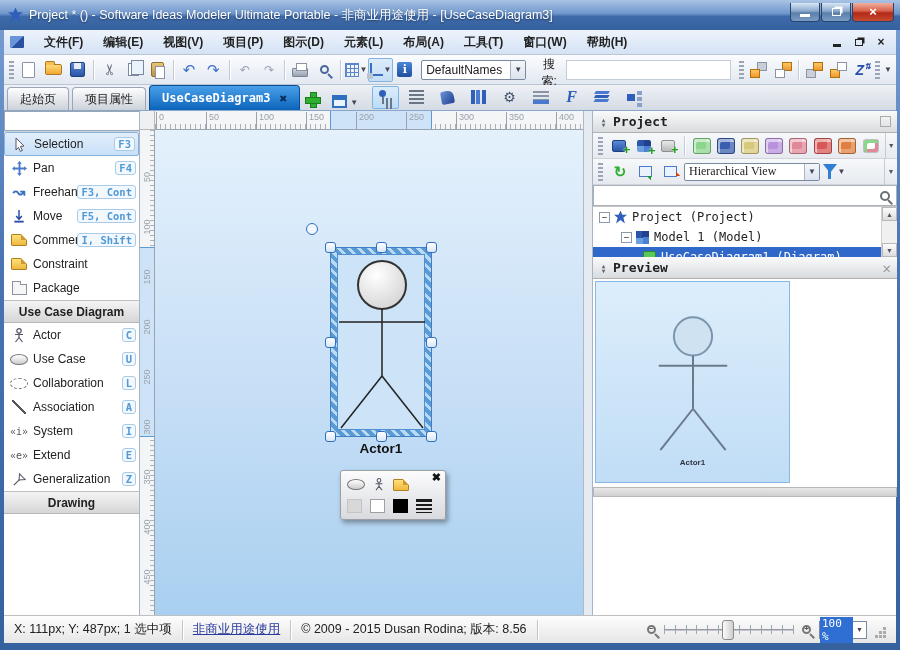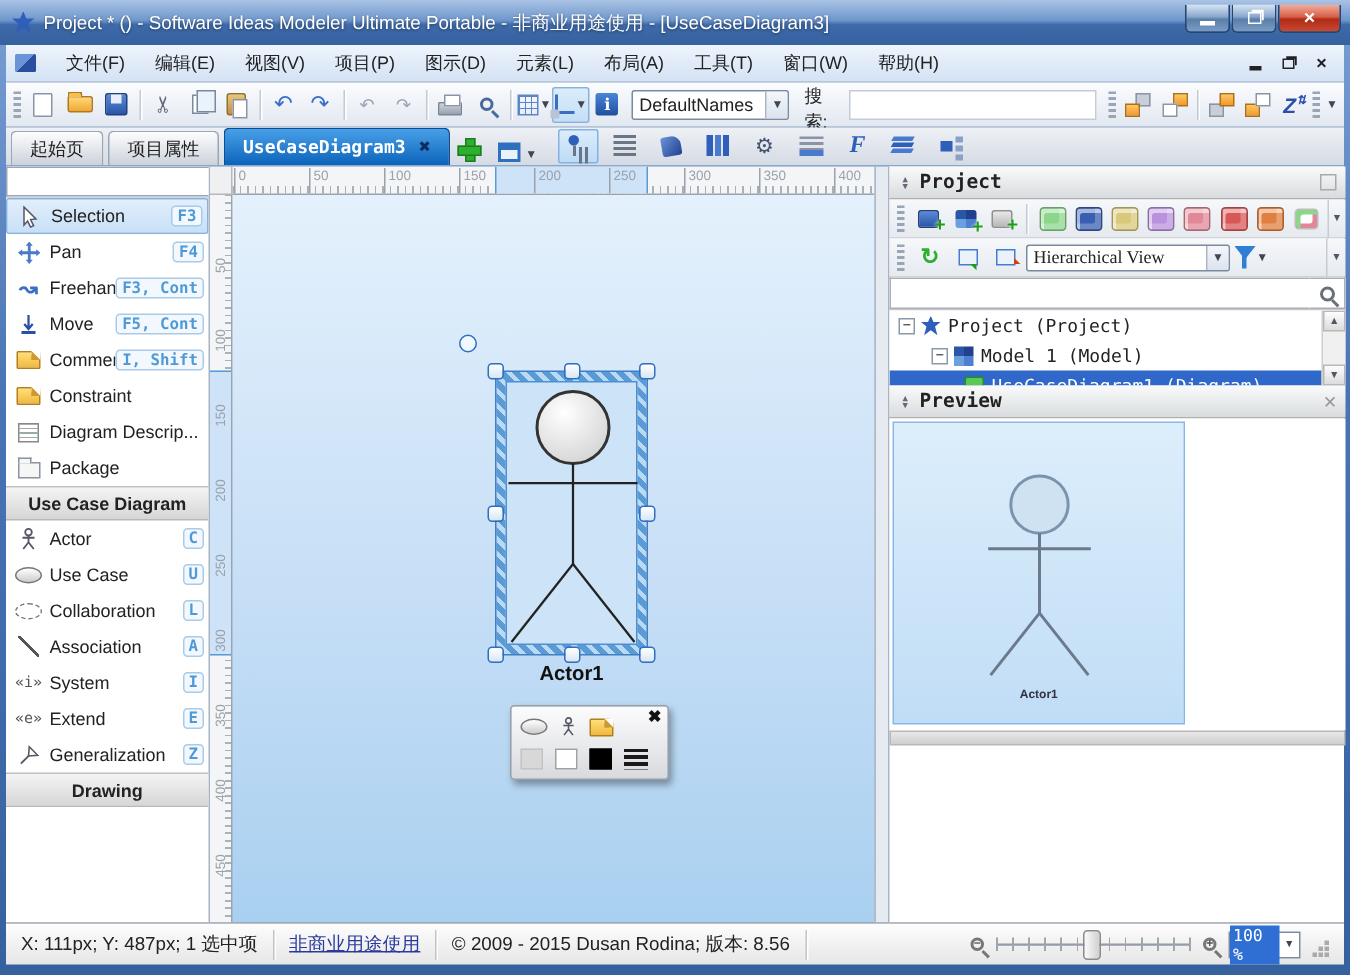--- a/index.html
+++ b/index.html
@@ -16,21 +16,21 @@
   .winbtns{display:flex;margin-right:6px;margin-top:-6px;}
   .wb{width:30px;height:19px;border:1px solid #26456e;border-top:none;display:flex;align-items:center;justify-content:center;
     background:linear-gradient(180deg,#d8e6f5,#8aa8cc 45%,#5a7faa 55%,#7a9cc4);border-radius:0 0 4px 4px;margin-left:1px;color:#fff;font-weight:bold;}
   .wb.close{width:42px;background:linear-gradient(180deg,#f0b0a0,#d86048 45%,#b02a18 55%,#c84a30);font-size:13px;}
   .g-min{width:10px;height:3px;background:#fff;margin-top:8px;}
   .g-restore{width:9px;height:8px;border:1.5px solid #fff;box-shadow:2px -2px 0 -0.5px #fff;}
   
   .menubar{position:absolute;left:4px;top:30px;width:892px;height:25px;display:flex;align-items:center;
     background:linear-gradient(180deg,#eef4fc,#d4e2f4);border-bottom:1px solid #b8c6da;}
   .mdi-ico{width:14px;height:12px;margin:0 10px 0 6px;background:linear-gradient(135deg,#6a94d8 50%,#2a4f9e 50%);border-radius:1px;}
-  .mi{padding:3px 10px;border-radius:2px;}
+  .mi{padding:3px 10px;border-radius:2px;font-weight:bold;}
   .mdi-btns{margin-left:auto;display:flex;align-items:center;margin-right:4px;color:#222;}
   .mdi-b{width:22px;height:18px;display:flex;align-items:center;justify-content:center;font-weight:bold;font-size:12px;}
   .g-restore-dark{width:8px;height:7px;border:1.5px solid #222;box-shadow:2px -2px 0 -0.5px #222;}
   .g-min-dark{width:8px;height:2.5px;background:#222;margin-top:7px;}
   
   .toolbar{position:absolute;left:4px;top:55px;width:892px;height:30px;display:flex;align-items:center;
     background:linear-gradient(180deg,#fbfcfe,#e2e8f1);border-bottom:1px solid #b9c4d4;padding-left:2px;}
   .grip{width:5px;height:18px;margin:0 3px;background:repeating-linear-gradient(180deg,#9aa6b8 0 2px,transparent 2px 4px);}
   .tsep{width:1px;height:20px;background:#c2cad6;box-shadow:1px 0 0 #fff;margin:0 3px;}
   .tbtn{width:26px;height:24px;display:flex;align-items:center;justify-content:center;border-radius:2px;position:relative;}
@@ -305,21 +305,21 @@
         <span class="i-corner"></span>
         <span class="dd">▼</span>
       </div>
     <div class="tbtn">
         <span class="i-info">i</span>
       </div>
     <div class="combo" style="width:112px;margin-left:4px;">
       <span class="cval">DefaultNames</span>
       <span class="cbtn">▼</span>
     </div>
-    <span style="margin:7px 4px 0 10px;">搜索:</span>
+    <span style="margin:7px 4px 0 10px;text-align:center;">搜索:</span>
     <input class="tb-search" value="" style="">
     <span class="grip" style="margin-left:8px;"></span>
     <div class="tbtn">
       <span class="i-zsq">
           <span class="sq-b"></span>
           <span class="sq-f"></span>
         </span>
       </div>
     <div class="tbtn">
       <span class="i-zsq">
@@ -441,26 +441,20 @@
           <span class="note"></span>
         </span>
       <span class="plabel">Comment</span>
       <span class="pbadge">I, Shift</span>
     </div>
     <div class="prow">
       <span class="pic">
           <span class="note"></span>
         </span>
       <span class="plabel">Constraint</span>
-    </div>
-    <div class="prow">
-      <span class="pic">
-          <span class="desc"></span>
-        </span>
-      <span class="plabel">Diagram Descrip...</span>
     </div>
     <div class="prow">
       <span class="pic">
           <span class="pkg"></span>
         </span>
       <span class="plabel">Package</span>
     </div>
 
     <div class="phead">Use Case Diagram</div>
 

